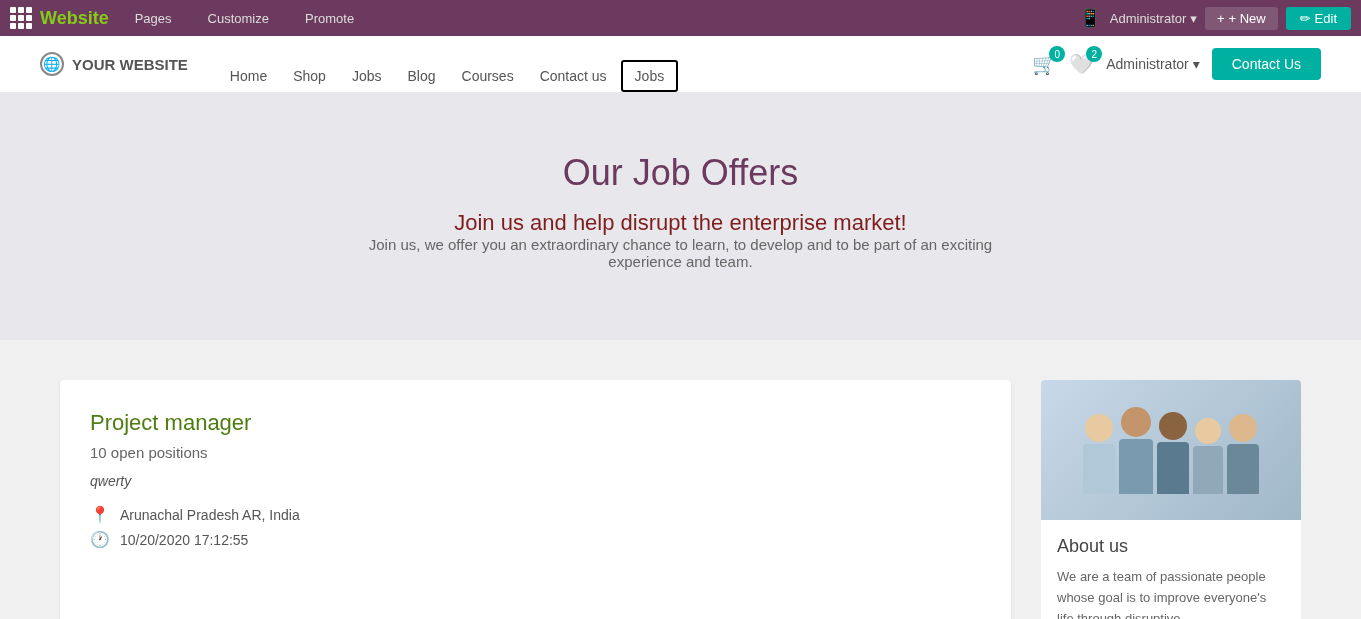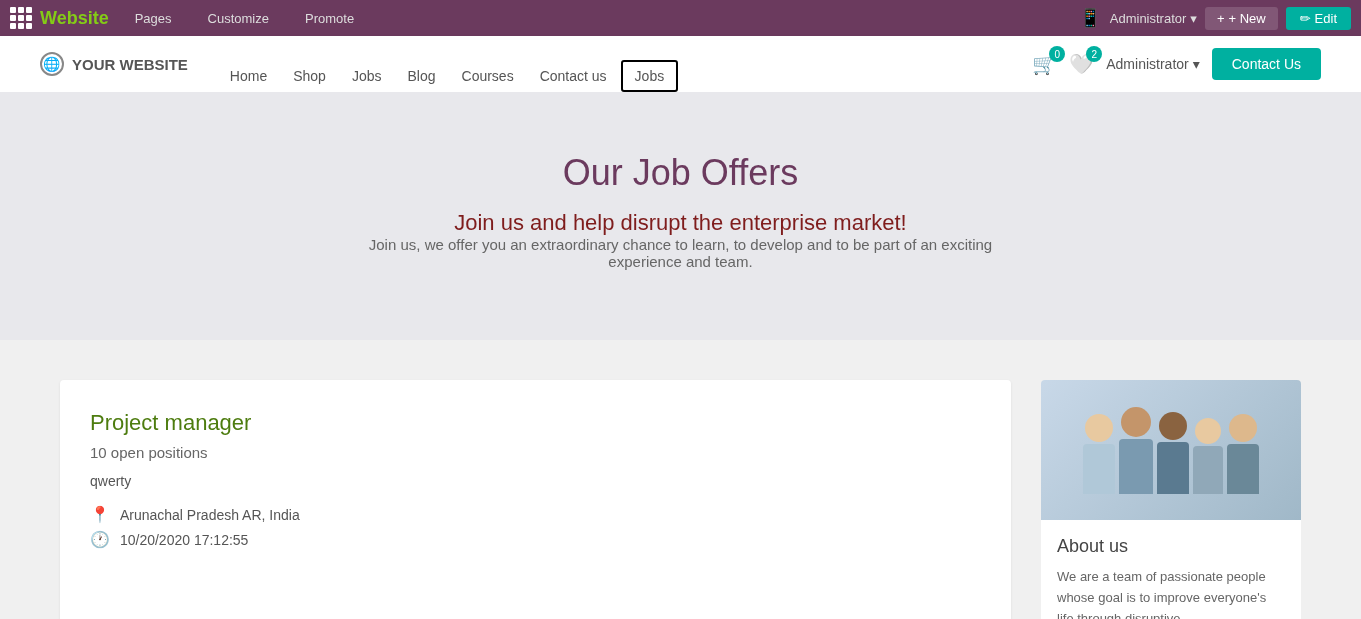--- a/index.html
+++ b/index.html
@@ -245,20 +245,21 @@
     }
     .job-positions {
       font-size: 15px;
       color: #666;
       margin-bottom: 12px;
     }
     .job-tag {
       font-size: 14px;
       color: #555;
       margin-bottom: 16px;
+      font-style: italic;
     }
     .job-meta {
       display: flex;
       flex-direction: column;
       gap: 6px;
     }
     .job-meta-item {
       display: flex;
       align-items: center;
       gap: 10px;

